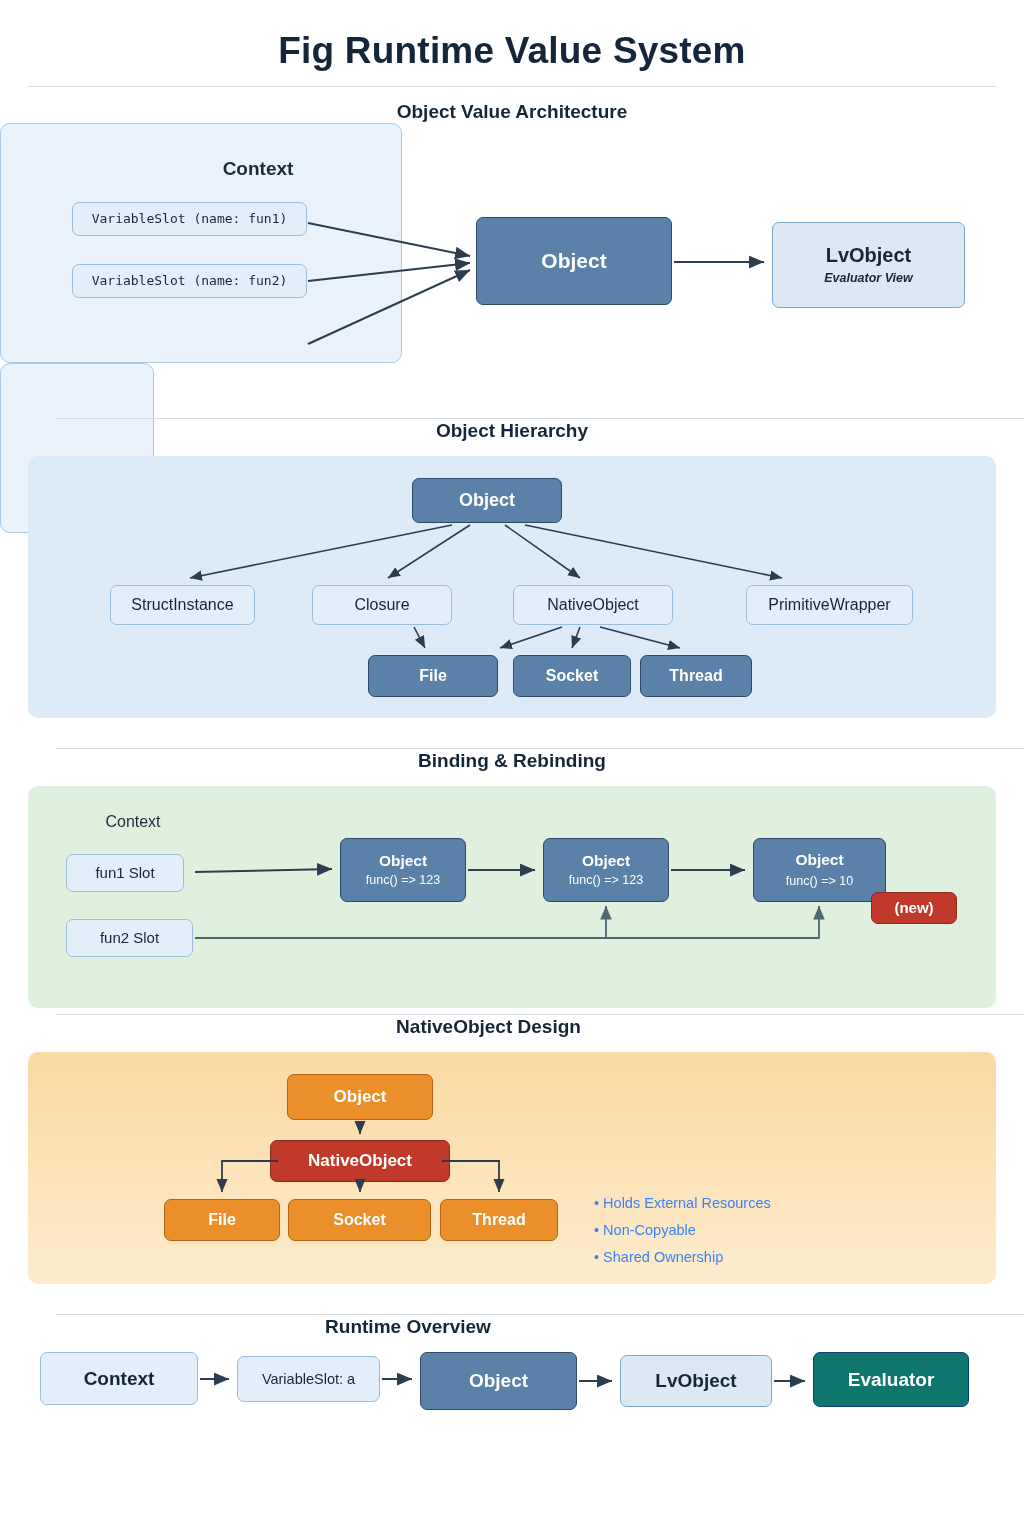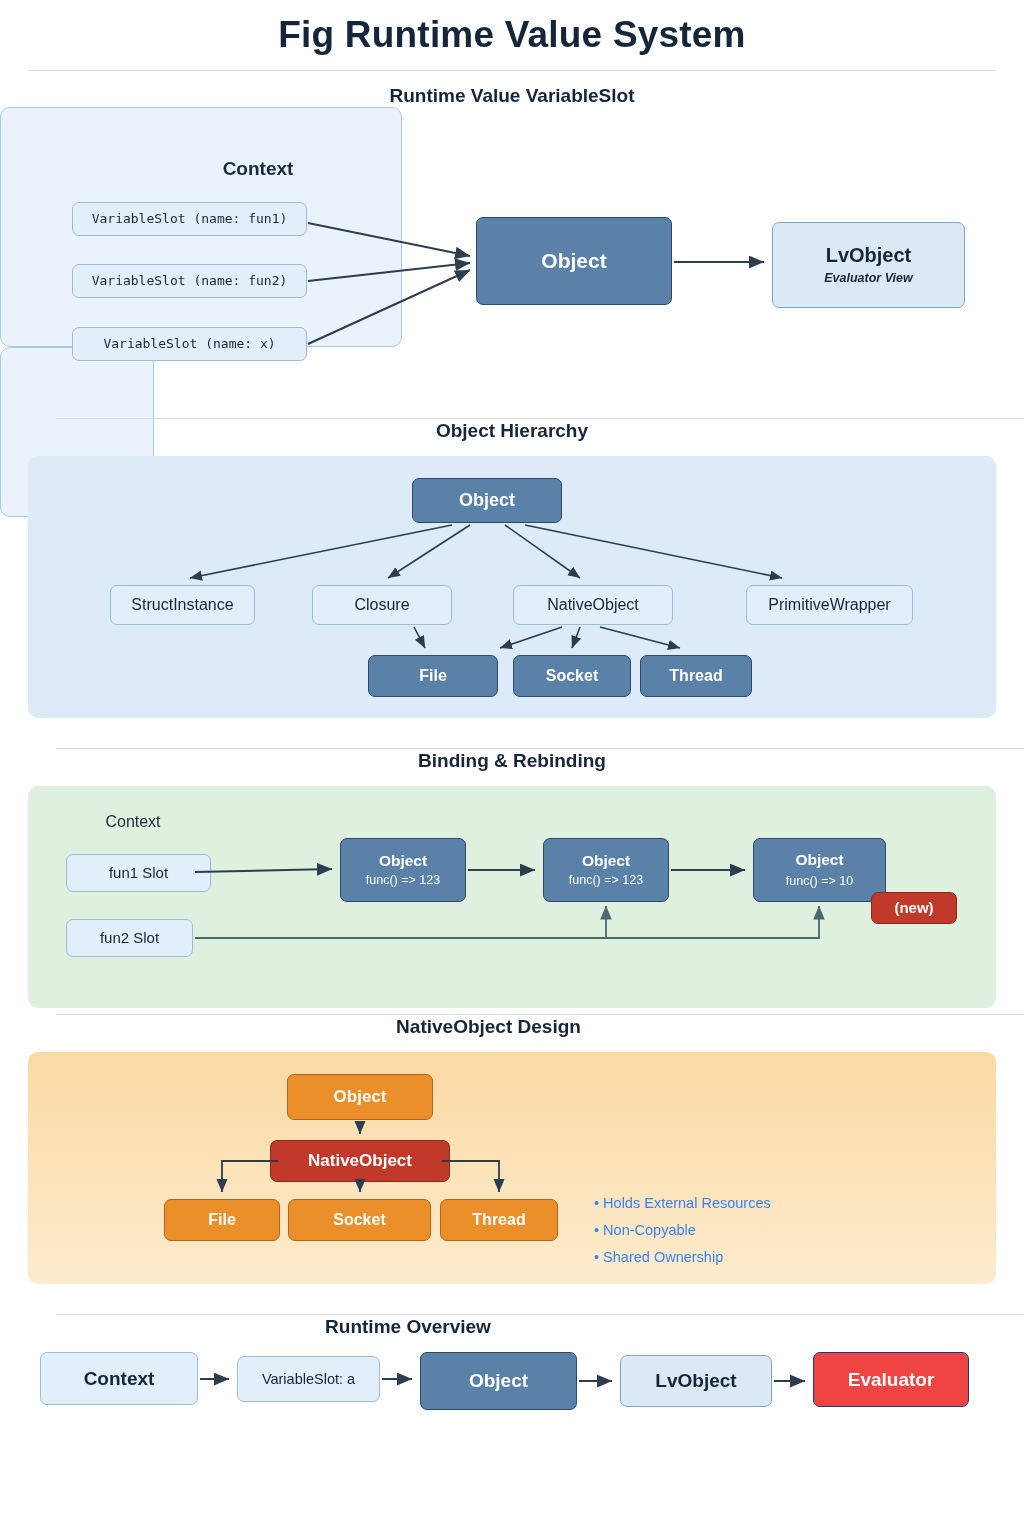--- a/index.html
+++ b/index.html
@@ -20,21 +20,21 @@
     height: 1536px;
     position: relative;
   }
 
   
   .main-title {
     text-align: center;
     font-size: 37px;
     font-weight: bold;
     color: #16263a;
-    padding-top: 14px;
+    padding-top: 30px;
     letter-spacing: 0.2px;
   }
   .hr {
     height: 1px;
     background: #d8dde3;
     margin: 14px 28px 0 28px;
   }
 
   .section-title {
     text-align: center;
@@ -78,21 +78,21 @@
     color: #ffffff;
     font-weight: bold;
   }
   .b-red {
     background: #c0392b;
     border: 1.6px solid #8d2a1f;
     color: #ffffff;
     font-weight: bold;
   }
   .b-blue-strong {
-    background: #ef4444;
+    background: #0f766e;
     border: 1.8px solid #0d3f7d;
     color: #ffffff;
     font-weight: bold;
   }
   .b-white-blue {
     background: #e3eefb;
     border: 1.2px solid #9dbcd8;
     color: #16263a;
   }
   .mono {
@@ -147,36 +147,33 @@
   }
 </style>
 </head>
 <body>
 
 <div class="page">
 
   <div class="main-title">Fig Runtime Value System</div>
   <div class="hr"></div>
 
-  <div class="section-title">Runtime Value VariableSlot</div>
+  <div class="section-title">Object Value Architecture</div>
 
   <div class="ctx-panel" style="left:58px; top:141px; width:400px; height:238px;"></div>
 
   <div class="box" style="left:58px; top:153px; width:400px; height:32px; border:none; background:none; font-size:19px; font-weight:bold;">
     <span>Context</span>
   </div>
 
   <div class="box b-white-blue" style="left:72px; top:202px; width:235px; height:34px;">
     <span class="mono">VariableSlot (name: fun1)</span>
   </div>
   <div class="box b-white-blue" style="left:72px; top:264px; width:235px; height:34px;">
     <span class="mono">VariableSlot (name: fun2)</span>
-  </div>
-  <div class="box b-white-blue" style="left:72px; top:327px; width:235px; height:34px;">
-    <span class="mono">VariableSlot (name: x)</span>
   </div>
 
   <div class="box b-steel" style="left:476px; top:217px; width:196px; height:88px; font-size:21px;">
     <span>Object</span>
   </div>
 
   <div class="box b-paleblue" style="left:772px; top:222px; width:193px; height:86px;">
     <span style="font-size:20px;">LvObject</span>
     <span class="sub" style="margin-top:4px;">Evaluator View</span>
   </div>
@@ -217,21 +214,21 @@
   <div class="hr" style="position:absolute; left:28px; top:734px; width:968px;"></div>
 
   <div class="section-title" style="position:absolute; left:0; top:750px; width:1024px; margin:0;">Binding &amp; Rebinding</div>
 
   <div class="panel panel-green" style="left:28px; top:786px; width:968px; height:222px;"></div>
 
   <div class="ctx-panel" style="left:57px; top:803px; width:152px; height:168px;"></div>
   <div class="box" style="left:57px; top:808px; width:152px; height:28px; border:none; background:none; font-size:16px;">
     <span>Context</span>
   </div>
-  <div class="box b-white-blue" style="left:66px; top:854px; width:145px; height:38px; font-size:15px;">
+  <div class="box b-white-blue" style="left:66px; top:854px; width:118px; height:38px; font-size:15px;">
     <span>fun1 Slot</span>
   </div>
   <div class="box b-white-blue" style="left:66px; top:919px; width:127px; height:38px; font-size:15px;">
     <span>fun2 Slot</span>
   </div>
 
   <div class="box b-steel" style="left:340px; top:838px; width:126px; height:64px;">
     <span style="font-size:15.5px;">Object</span>
     <span class="subn" style="margin-top:3px;">func() =&gt; 123</span>
   </div>

